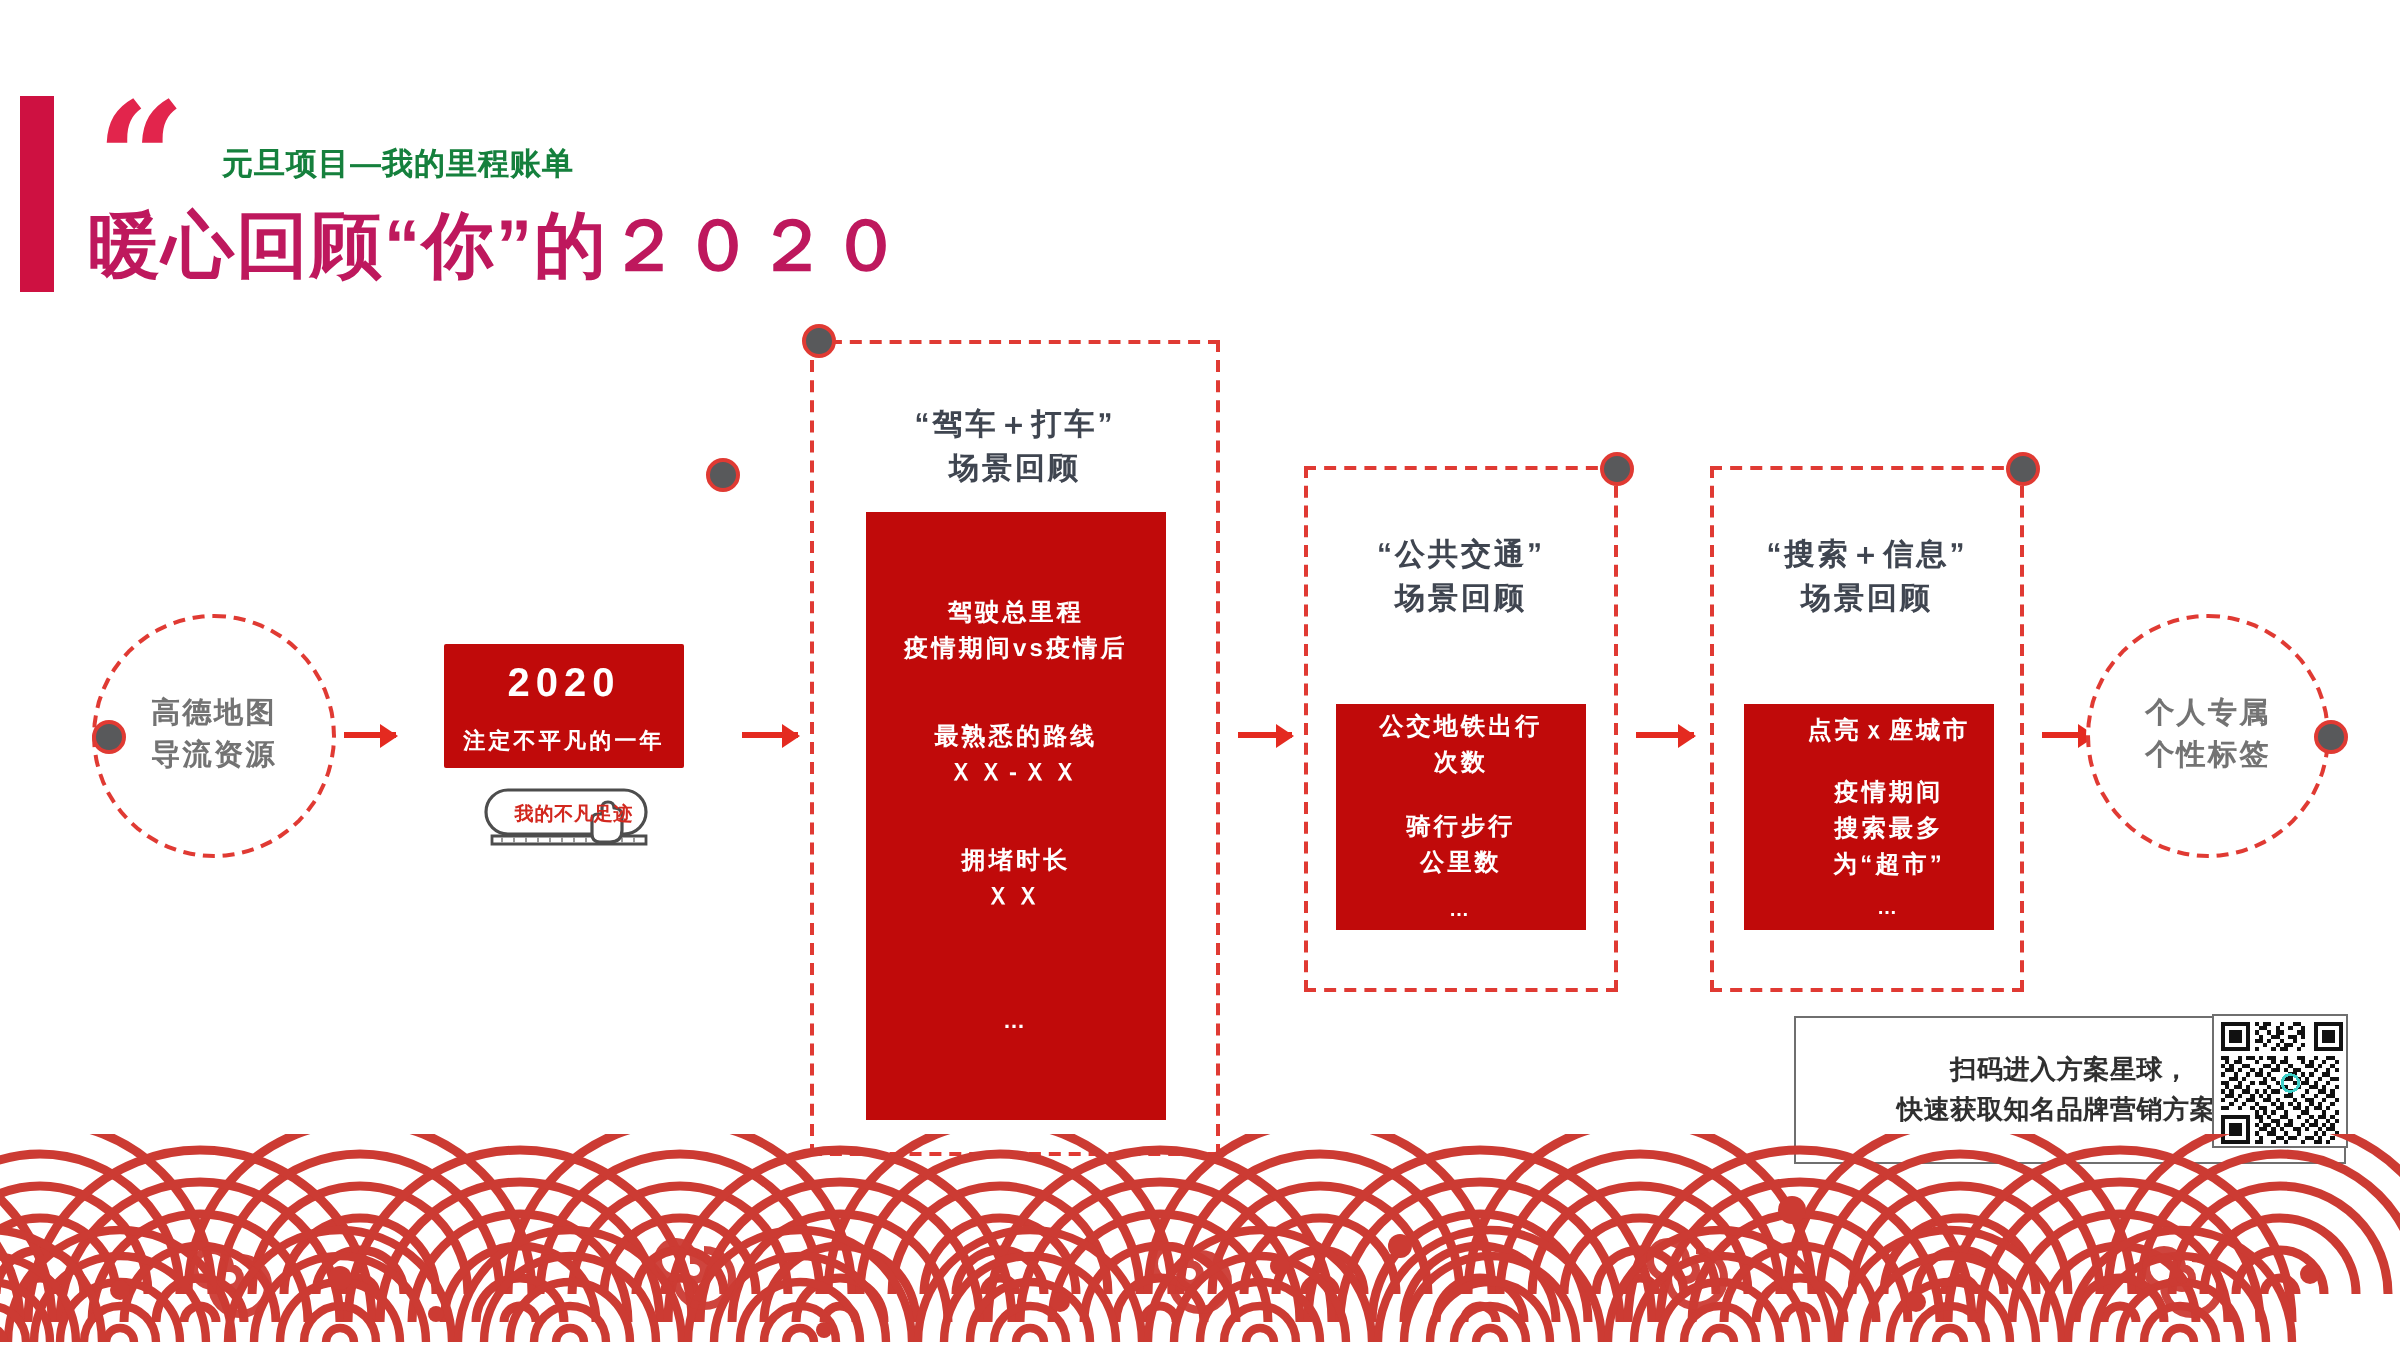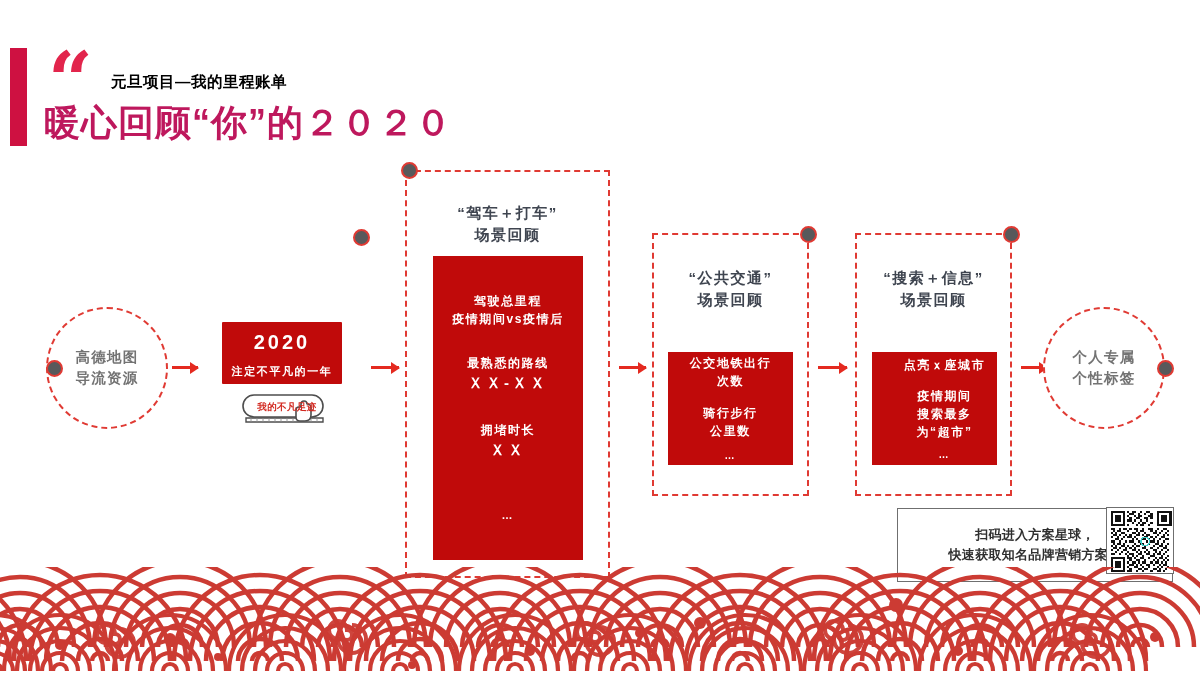--- a/index.html
+++ b/index.html
@@ -18,21 +18,21 @@
     background:#ce1141;
   }
   .quote-mark{
     position:absolute;left:48px;top:52px;
     font-size:78px;line-height:58px;color:#e2254c;
     font-family:"DejaVu Serif","Liberation Serif",serif;
     font-weight:700;letter-spacing:-2px;
   }
   .subtitle{
     position:absolute;left:111px;top:72px;
-    font-size:15.5px;font-weight:700;color:#000000;letter-spacing:.5px;
+    font-size:15.5px;font-weight:700;color:#15803d;letter-spacing:.5px;
     white-space:nowrap;
   }
   .maintitle{
     position:absolute;left:44px;top:99px;
     font-size:36px;font-weight:700;color:#be185d;letter-spacing:1px;
     white-space:nowrap;
   }
 
   
   .circle-node{
@@ -99,21 +99,21 @@
     font-size:9.5px;font-weight:700;color:#d2281f;letter-spacing:.4px;
     white-space:nowrap;
   }
 
   
   #node3-box{left:405px;top:170px;width:205px;height:408px;}
   #node3-title{top:30px;}
   #node3-red{left:433px;top:256px;width:150px;height:304px;}
   #node3-red .line{font-size:12px;}
   #node3-red .gap{height:26px;}
-  #node3-red .sm{font-size:15px;letter-spacing:3px;}
+  #node3-red .sm{font-size:12px;letter-spacing:3px;}
   #node3-red .dots{font-size:11px;letter-spacing:2px;margin-top:46px;}
 
   
   #node4-box{left:652px;top:233px;width:157px;height:263px;}
   #node4-title{top:32px;}
   #node4-red{left:668px;top:352px;width:125px;height:113px;}
   #node4-red .line{font-size:12px;}
   #node4-red .gap{height:14px;}
   #node4-red .dots{font-size:10px;letter-spacing:2px;margin-top:8px;}
 

